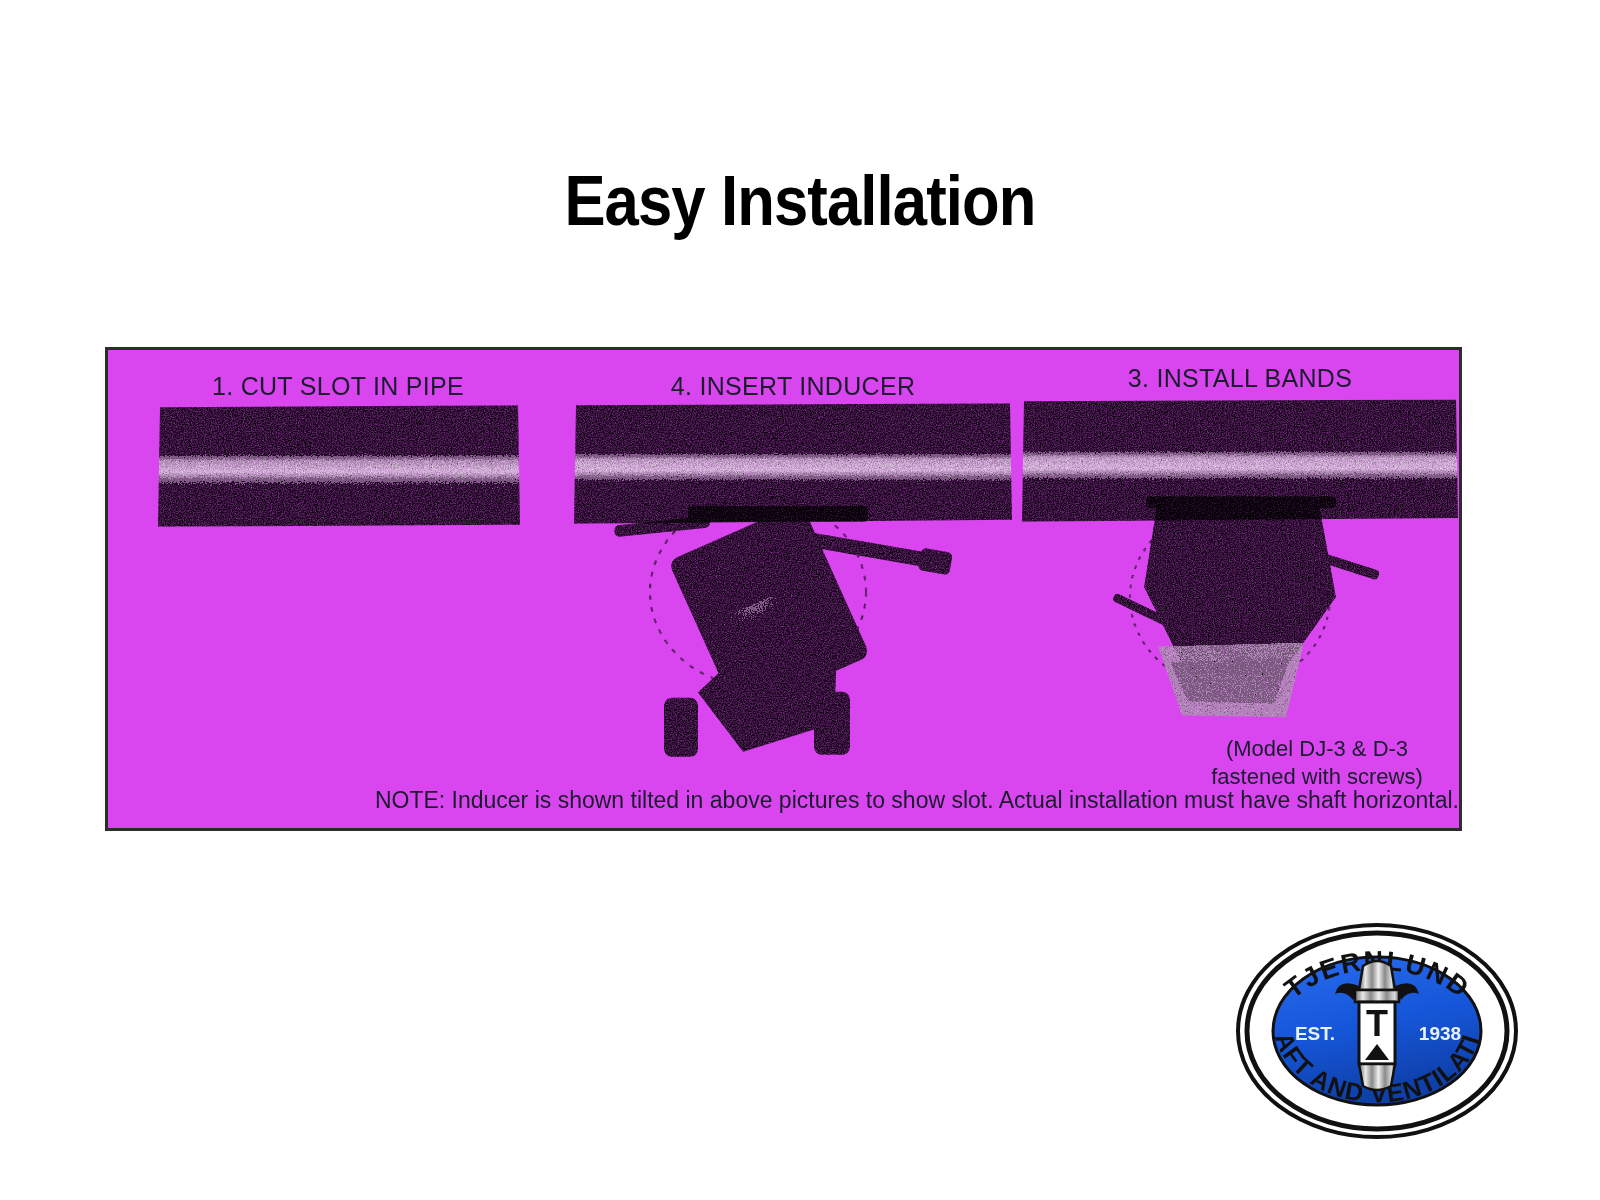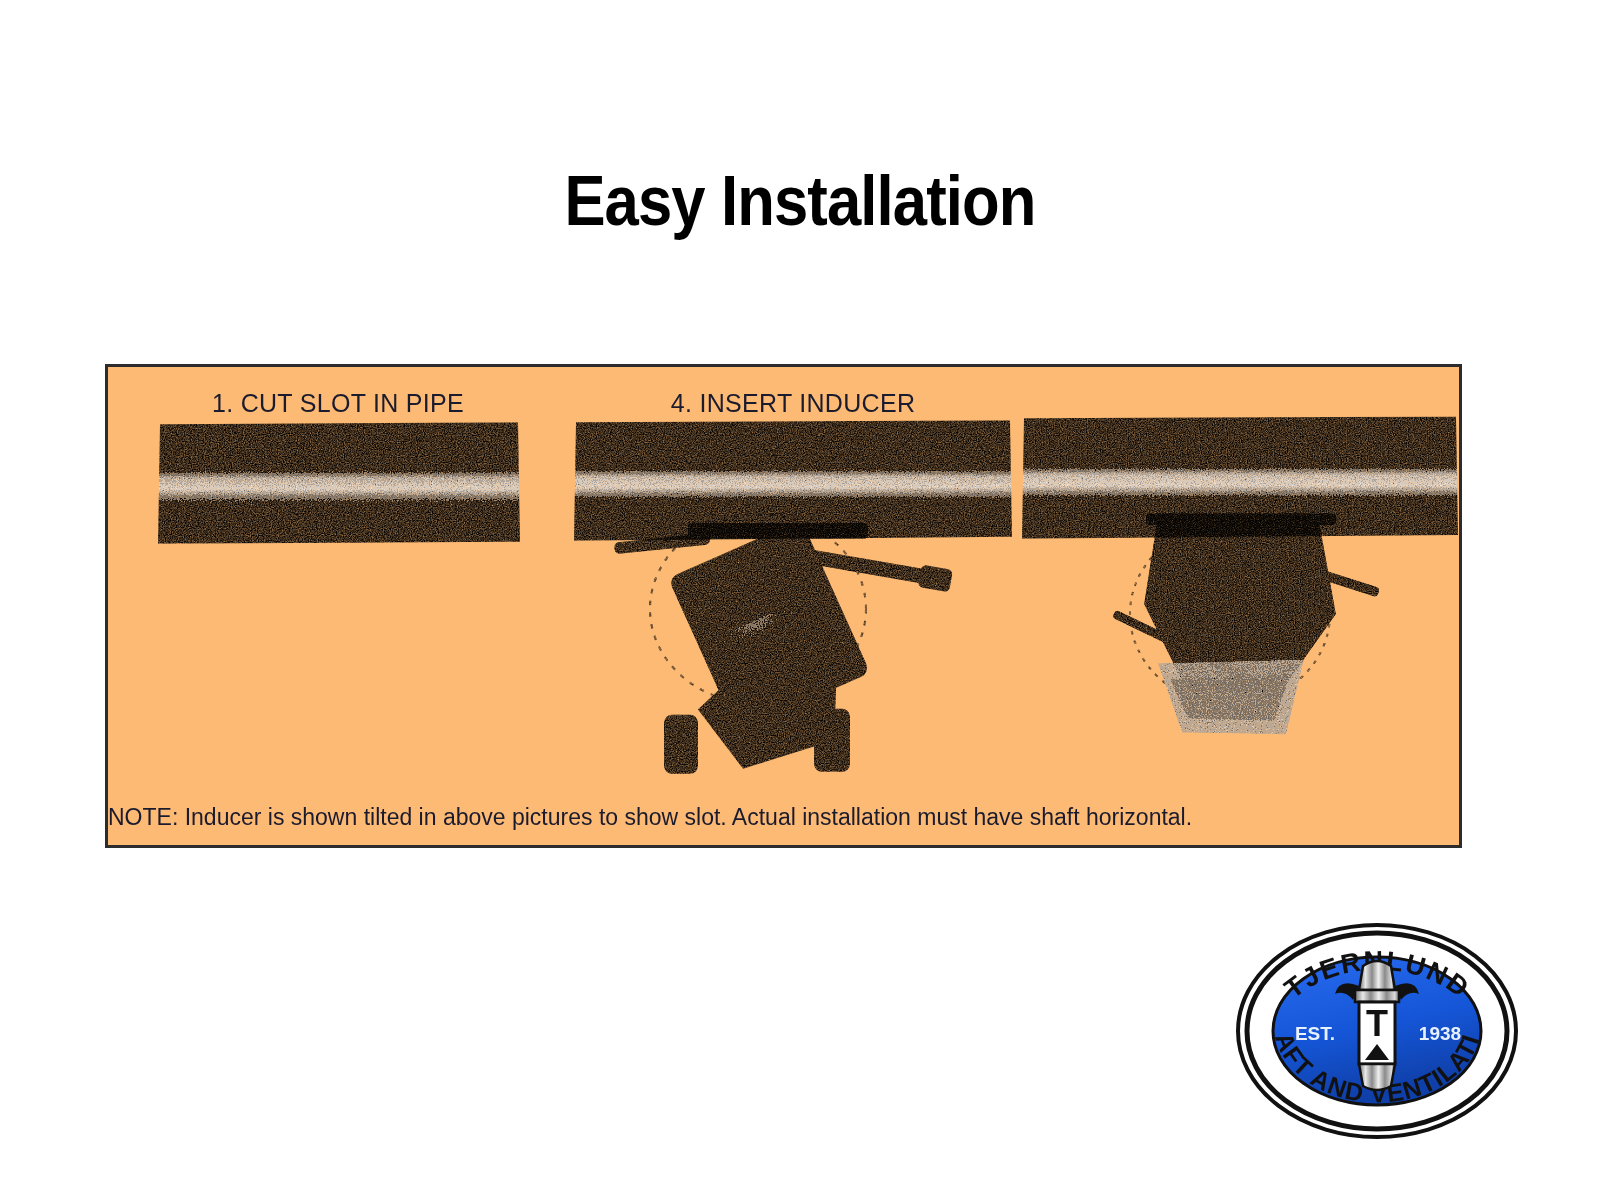--- a/index.html
+++ b/index.html
@@ -31,25 +31,25 @@
     transform: scaleX(0.88);
     transform-origin: 50% 50%;
     line-height: 1;
     white-space: nowrap;
   }
 
   
   #figure-frame {
     position: absolute;
     left: 105px;
-    top: 364px;
+    top: 347px;
     width: 1357px;
     height: 484px;
     border: 3px solid #2c2c2c;
-    background: #fdba74;
+    background: #d946ef;
     box-sizing: border-box;
   }
 
   .panel {
     position: absolute;
     top: 0;
     height: 100%;
   }
   #panel-1 { left: 0px;   width: 460px; }
   #panel-2 { left: 460px; width: 450px; }
@@ -89,21 +89,21 @@
     font-size: 22px;
     line-height: 1.25;
     color: #1b1b2e;
   }
 
   #figure-note {
     position: absolute;
     left: 0;
     right: 0;
     bottom: 14px;
-    text-align: left;
+    text-align: right;
     font-family: "Liberation Sans", sans-serif;
     font-size: 23px;
     color: #1b1b2e;
     white-space: nowrap;
   }
 
   
   #company-logo {
     position: absolute;
     left: 1235px;
@@ -228,20 +228,21 @@
           <path d="M118,320 L196,286 L262,330 L236,396 L140,392 Z" fill="#555555"></path>
           <path d="M138,334 L200,308 L244,340 L226,382 L156,378 Z" fill="#272727"></path>
         </g>
         <rect x="96" y="352" width="34" height="60" rx="8" fill="#3a3a3a"></rect>
         <rect x="246" y="346" width="36" height="64" rx="8" fill="#454545"></rect>
       </g>
     </svg>
   </div>
 
   <div class="panel" id="panel-3">
+    <div class="step-label" id="label-3">3.  INSTALL BANDS</div>
 
     <svg class="panel-art" viewBox="0 0 444 484" preserveAspectRatio="none">
       <defs>
         <filter id="dither3" x="-10%" y="-10%" width="120%" height="120%">
           <feTurbulence type="fractalNoise" baseFrequency="0.85" numOctaves="4" seed="31" result="n"></feTurbulence>
           <feColorMatrix in="n" type="saturate" values="0" result="ng"></feColorMatrix>
           <feComposite in="SourceGraphic" in2="ng" operator="arithmetic" k1="1.35" k2="0.22" k3="-0.32" k4="0.02" result="mix"></feComposite>
           <feComponentTransfer in="mix">
             <feFuncR type="discrete" tableValues="0 0 0.12 0.35 0.62 0.85 1"></feFuncR>
             <feFuncG type="discrete" tableValues="0 0 0.12 0.35 0.62 0.85 1"></feFuncG>
@@ -292,20 +293,24 @@
         <g transform="rotate(26 150 280)">
           <rect x="88" y="272" width="170" height="9" rx="4" fill="#2a2a2a"></rect>
         </g>
 
         <path d="M140,300 L286,296 L268,372 L164,370 Z" fill="#e4e4e4" opacity="0.9"></path>
         <path d="M152,316 L272,312 L256,358 L170,356 Z" fill="#cfcfcf" opacity="0.85"></path>
       </g>
     </svg>
   </div>
 
+  <div id="model-note">
+    <div>(Model DJ-3 &amp; D-3</div>
+    <div>fastened with screws)</div>
+  </div>
 
   <div id="figure-note">NOTE: Inducer is shown tilted in above pictures to show slot.  Actual installation must have shaft horizontal.</div>
 </div>
 
 <svg id="company-logo" viewBox="0 0 285 222">
   <defs>
     <path id="arcTop" d="M 34,120 A 110,84 0 0 1 251,120"></path>
     <path id="arcBottom" d="M 40,116 A 104,80 0 0 0 245,116"></path>
     <linearGradient id="blueGrad" x1="0" y1="0" x2="0.3" y2="1">
       <stop offset="0" stop-color="#2a6cf0"></stop>

